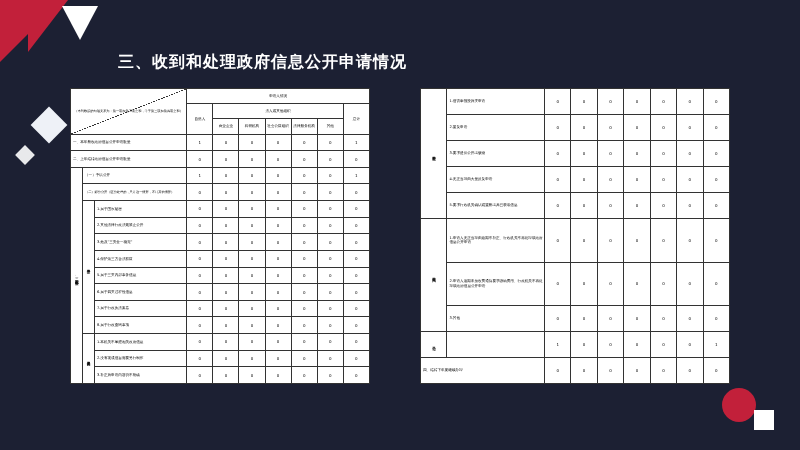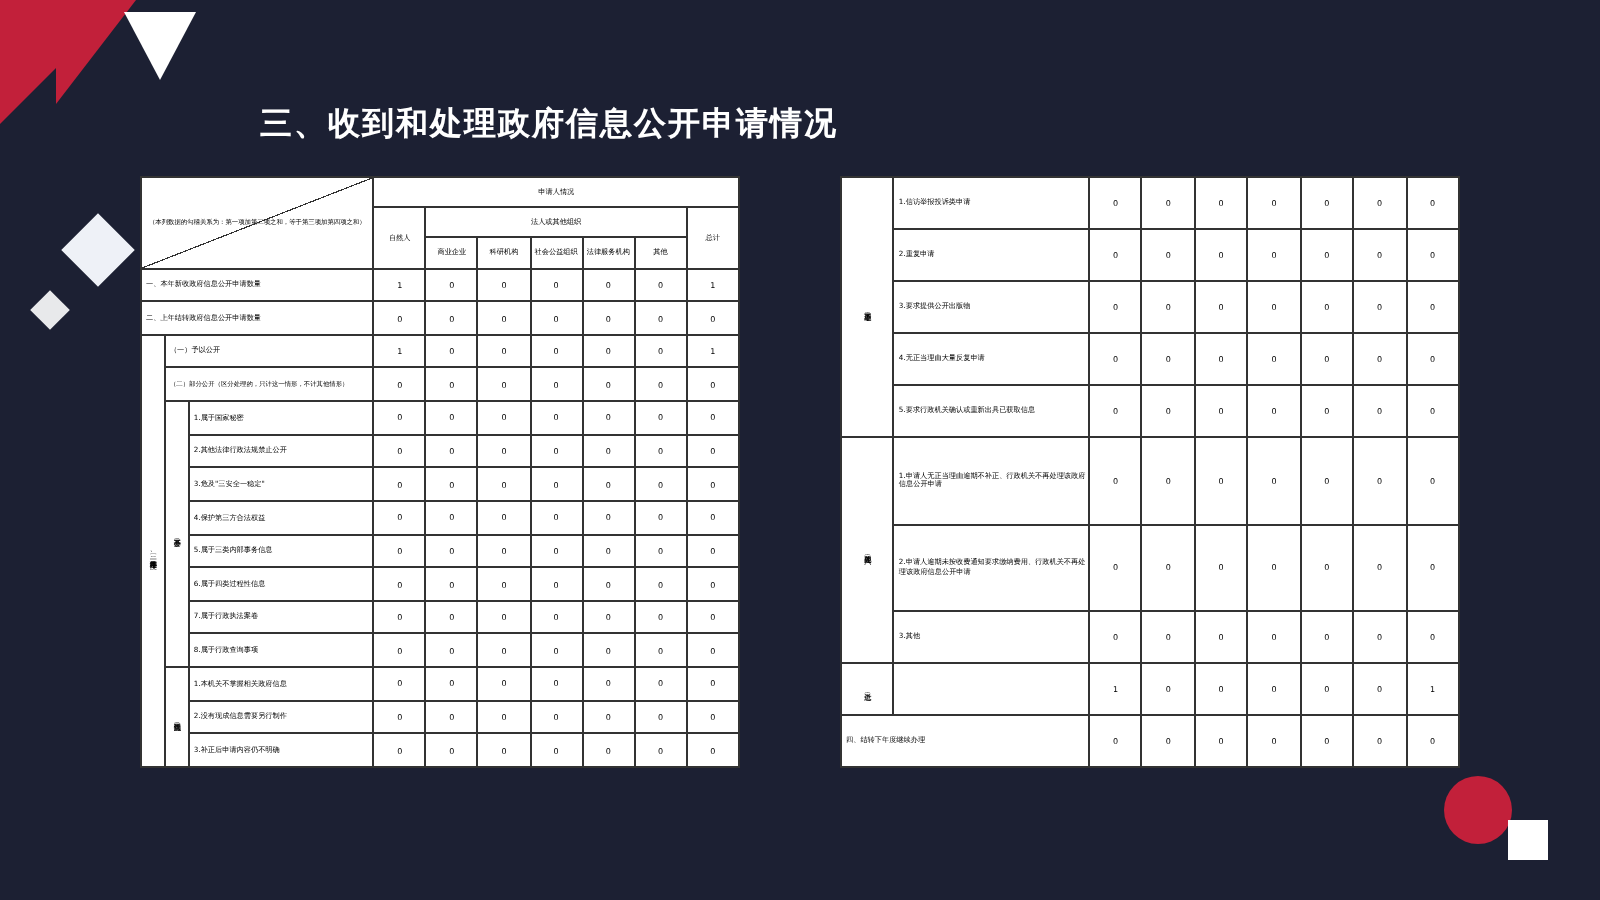--- a/index.html
+++ b/index.html
@@ -38,21 +38,21 @@
   }
   #deco-red-circle{
     right:44px;bottom:28px;width:34px;height:34px;border-radius:50%;
     background:#c2203a;
   }
   #deco-white-sq{
     right:26px;bottom:20px;width:20px;height:20px;background:#ffffff;
   }
   
   #page-title{
-    position:absolute;left:130px;top:52px;
+    position:absolute;left:118px;top:52px;
     color:#ffffff;font-size:16px;font-weight:bold;
     letter-spacing:1px;
     white-space:nowrap;
   }
   
   .panel{
     position:absolute;background:#ffffff;
     box-sizing:border-box;
     overflow:hidden;
   }

